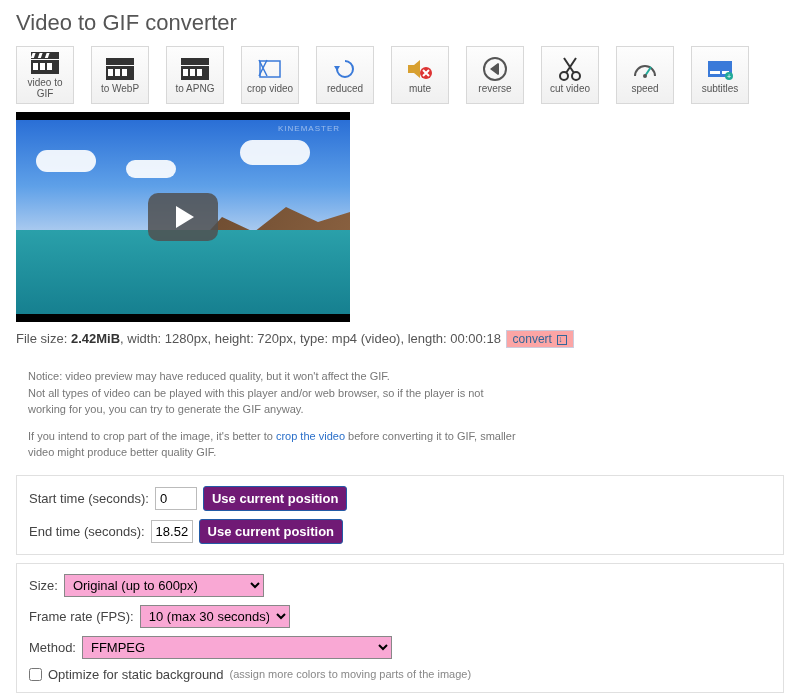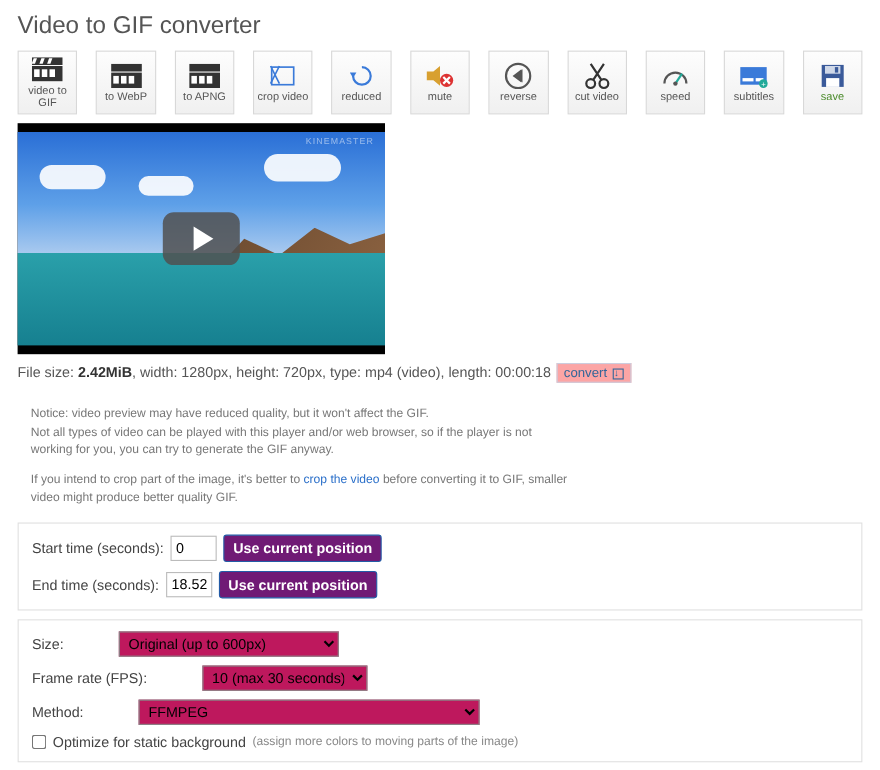--- a/index.html
+++ b/index.html
@@ -24,21 +24,21 @@
 .meta b { color: #333; }
 .conv-link { display: inline-block; background: #fca5a5; border: 1px solid #ccd; padding: 1px 6px; margin-left: 1px; color: #369; cursor: pointer; font-size: 12px; }
 .dl-ico { display: inline-block; width: 10px; height: 10px; border: 1px solid #369; position: relative; vertical-align: middle; margin-left: 2px; }
 .dl-ico::after { content:"↓"; position: absolute; top:-2px; left:0; font-size:9px; color:#369; }
 .notice { padding: 8px 12px 14px; font-size: 11px; color: #777; line-height: 1.5; max-width: 520px; }
 .notice a { color: #2a6fc9; text-decoration: none; }
 .form-block { border: 1px solid #e0e0e0; padding: 10px 12px; margin-bottom: 8px; font-size: 13px; color: #444; }
 .row { margin-bottom: 8px; display: flex; align-items: center; gap: 6px; }
 .row label { white-space: nowrap; }
 input[type=text] { border: 1px solid #bbb; padding: 3px 4px; font-size: 13px; width: 42px; }
-select { border: 1px solid #888; padding: 2px 4px; font-size: 13px; background: #be185d; margin-left: 44px; }
+select { border: 1px solid #888; padding: 2px 4px; font-size: 13px; background: #f9a8d4; }
 .sel-wide { width: 200px; }
 .sel-fps { width: 150px; }
 .sel-method { width: 310px; }
 .blue-btn-sm { background: #701a75; color: #fff; border: 1px solid #235ba6; padding: 4px 8px; font-size: 13px; border-radius: 3px; cursor: pointer; font-weight: bold; }
 .opthint { color: #888; font-size: 11px; text-align: right; }
 .small-gap { height: 10px; }
 </style>
 </head>
 <body>
 
@@ -147,31 +147,20 @@
         <svg width="26" height="22">
           <rect x="1" y="3" width="24" height="16" fill="#3a7ad9"></rect>
           <rect x="3" y="13" width="10" height="3" fill="#fff"></rect>
           <rect x="15" y="13" width="7" height="3" fill="#fff"></rect>
           <circle cx="22" cy="18" r="4" fill="#2a9"></circle>
           <text x="20" y="21" font-size="7" fill="#fff">+</text>
         </svg>
       </span>
     <span>subtitles</span>
   </div>
-  <div class="tool-btn save-col">
-    <span class="ico">
-        <svg width="24" height="24">
-          <rect x="2" y="2" width="20" height="20" fill="#3a5a9a"></rect>
-          <rect x="5" y="3" width="14" height="7" fill="#cfd8e8"></rect>
-          <rect x="6" y="14" width="12" height="8" fill="#fff"></rect>
-          <rect x="14" y="4" width="3" height="5" fill="#3a5a9a"></rect>
-        </svg>
-      </span>
-    <span>save</span>
-  </div>
 </div>
 
 <div class="video-wrap">
   <div class="sky">
     <div class="cloud c1"></div>
       <div class="cloud c2"></div>
       <div class="cloud c3"></div>
   </div>
   <div class="mtn"></div>
   <div class="water"></div>

